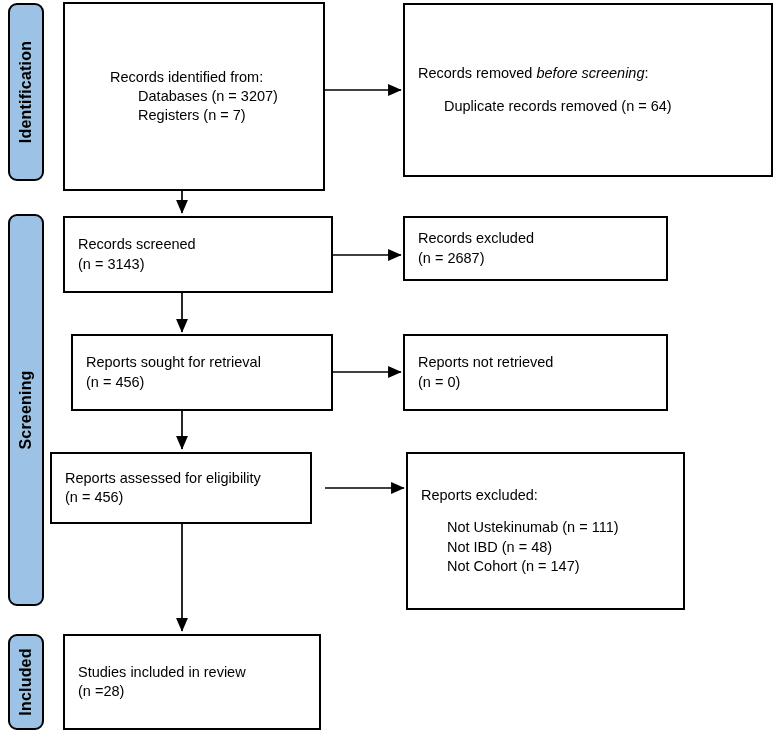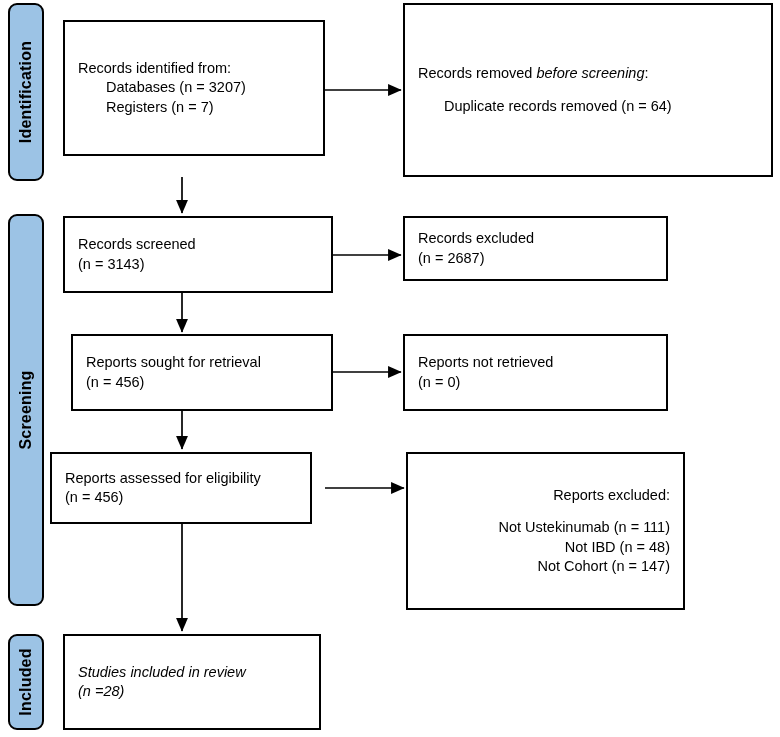--- a/index.html
+++ b/index.html
@@ -117,21 +117,21 @@
 
     <line x1="325" y1="372" x2="401" y2="372" stroke="#000000" stroke-width="1.7" marker-end="url(#arrowhead)"></line>
 
     <line x1="182" y1="411" x2="182" y2="449" stroke="#000000" stroke-width="1.7" marker-end="url(#arrowhead)"></line>
 
     <line x1="325" y1="488" x2="404" y2="488" stroke="#000000" stroke-width="1.7" marker-end="url(#arrowhead)"></line>
 
     <line x1="182" y1="524" x2="182" y2="631" stroke="#000000" stroke-width="1.7" marker-end="url(#arrowhead)"></line>
   </svg>
 
-  <div class="flow-box" style="left:63px; top:20px; width:262px; height:136px;">
+  <div class="flow-box" style="left:63px; top:2px; width:262px; height:189px;align-items:center;">
     <div class="box-text">
       <span class="line">Records identified from:</span>
       <span class="indent">Databases (n = 3207)</span>
       <span class="indent">Registers (n = 7)</span>
     </div>
   </div>
 
   <div class="flow-box" style="left:63px; top:216px; width:270px; height:77px;">
     <div class="box-text">
       <span class="line">Records screened</span>
@@ -146,21 +146,21 @@
     </div>
   </div>
 
   <div class="flow-box" style="left:50px; top:452px; width:262px; height:72px;">
     <div class="box-text">
       <span class="line">Reports assessed for eligibility</span>
       <span class="line">(n = 456)</span>
     </div>
   </div>
 
-  <div class="flow-box" style="left:63px; top:634px; width:258px; height:96px;font-style:italic;">
+  <div class="flow-box" style="left:63px; top:634px; width:258px; height:96px;">
     <div class="box-text">
       <span class="line">Studies included in review</span>
       <span class="line">(n =28)</span>
     </div>
   </div>
 
   <div class="flow-box" style="left:403px; top:3px; width:370px; height:174px;">
     <div class="box-text">
       <span class="line"><span>Records removed </span><span class="ital">before screening</span><span>:</span></span>
       <span class="gap"></span>
@@ -175,21 +175,21 @@
     </div>
   </div>
 
   <div class="flow-box" style="left:403px; top:334px; width:265px; height:77px;">
     <div class="box-text">
       <span class="line">Reports not retrieved</span>
       <span class="line">(n = 0)</span>
     </div>
   </div>
 
-  <div class="flow-box" style="left:406px; top:452px; width:279px; height:158px;text-align:right;">
+  <div class="flow-box" style="left:406px; top:452px; width:279px; height:158px;">
     <div class="box-text">
       <span class="line">Reports excluded:</span>
       <span class="gap"></span>
       <span class="indent-sm">Not Ustekinumab (n = 111)</span>
       <span class="indent-sm">Not IBD (n = 48)</span>
       <span class="indent-sm">Not Cohort (n = 147)</span>
     </div>
   </div>
 
 </div>

